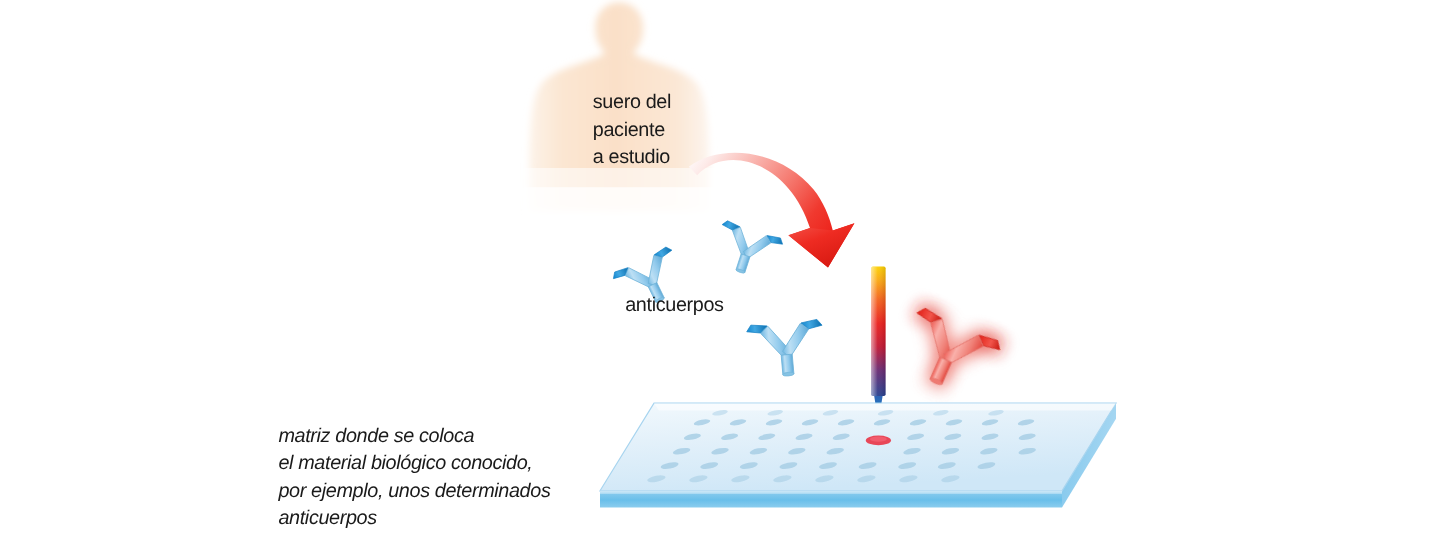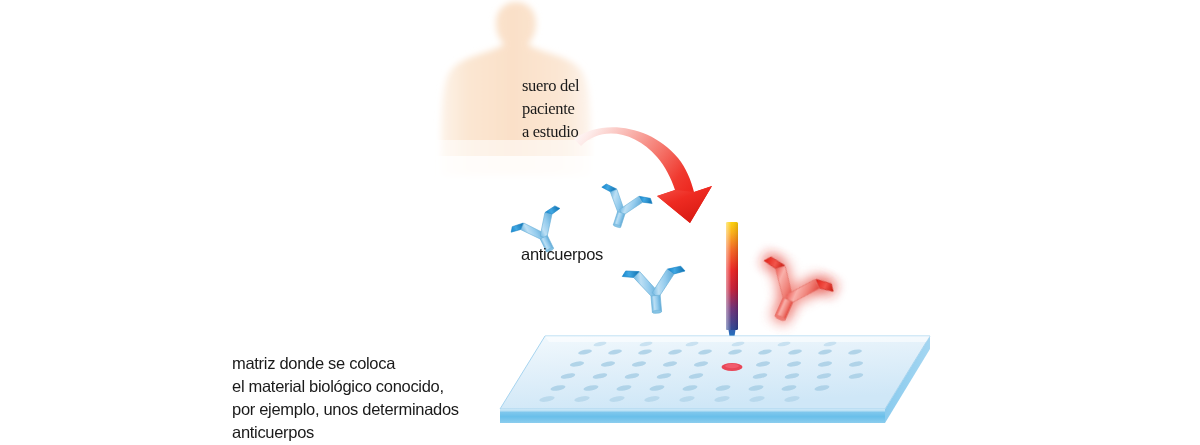--- a/index.html
+++ b/index.html
@@ -23,37 +23,37 @@
   
   .label {
     position: absolute;
     color: #1a1a1a;
     font-family: "Liberation Sans", sans-serif;
     font-weight: 400;
     white-space: pre;
     letter-spacing: -0.3px;
   }
   #serum-label {
-    left: 522px;
+    left: 494px;
     top: 74px;
     font-size: 16.5px;
     line-height: 23px;
-    font-family: Liberation Serif, serif;
   }
   #antibodies-label {
     left: 521px;
     top: 244px;
     font-size: 16.5px;
     line-height: 20px;
   }
   #matrix-label {
     left: 232px;
     top: 352px;
     font-size: 16.5px;
     line-height: 23px;
+    font-style: italic;
   }
 
   
   .art {
     position: absolute;
     left: 0;
     top: 0;
     width: 1200px;
     height: 445px;
     pointer-events: none;

